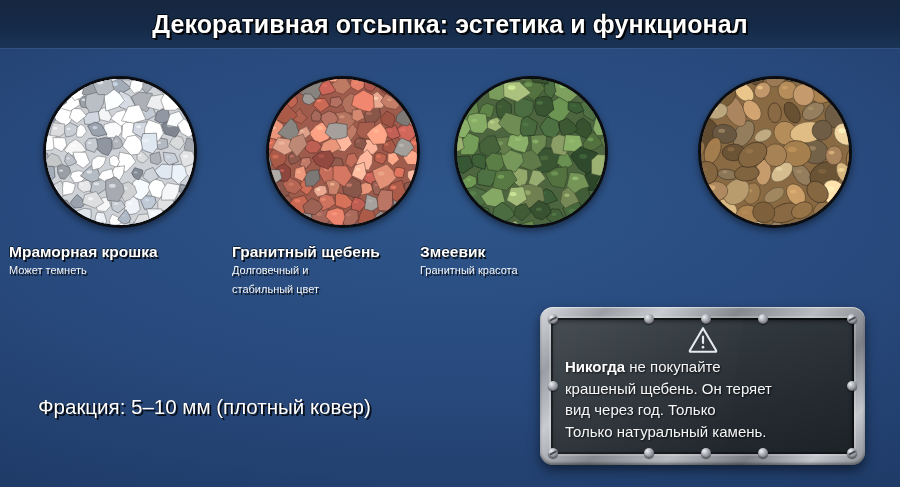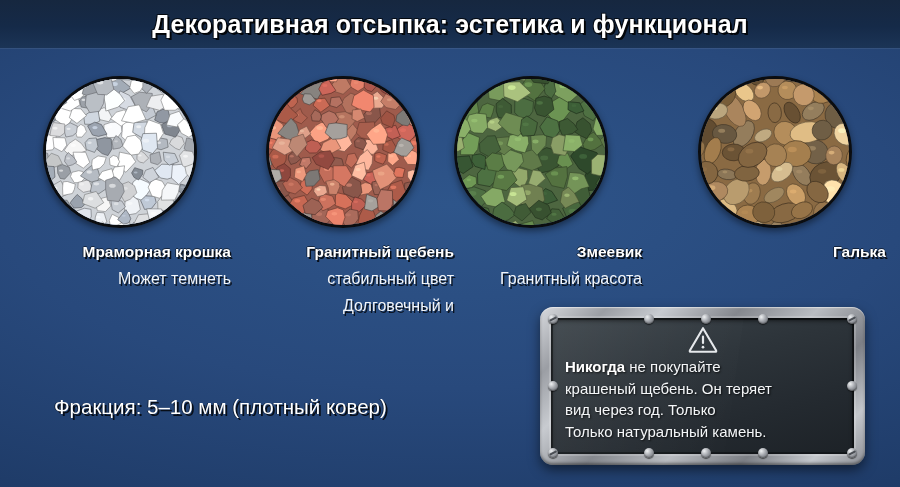--- a/index.html
+++ b/index.html
@@ -21,46 +21,45 @@
     display:flex;align-items:center;justify-content:center;
     box-shadow:0 1px 0 rgba(255,255,255,.07);
   }
   #page-title{
     color:#ffffff;font-size:25px;font-weight:bold;letter-spacing:.1px;
     text-shadow:2px 2px 0 rgba(0,0,0,.85), -1px -1px 0 rgba(0,0,0,.55),
                 1px -1px 0 rgba(0,0,0,.55), -1px 1px 0 rgba(0,0,0,.55);
     white-space:nowrap;
   }
   
-  .sample{position:absolute;top:76px;width:230px;text-align:right;}
+  .sample{position:absolute;top:76px;width:230px;text-align:left;}
   #sample-0{left:5px;}  #sample-1{left:228px;}
   #sample-2{left:416px;} #sample-3{left:660px;}
   .disc-wrap{position:relative;width:154px;height:152px;margin:0 auto;}
   .disc{
     position:absolute;inset:0;border-radius:50%;
     border:3px solid #0b0d10;
     box-shadow:0 3px 7px rgba(0,0,0,.45), inset 0 0 14px rgba(0,0,0,.35);
     overflow:hidden;
   }
   .grain{position:absolute;inset:-4%;}
   .label-block{margin-top:14px;padding:0 4px;}
   .s-title{
     display:block;color:#fff;font-size:15.5px;font-weight:bold;line-height:19px;
     text-shadow:1.5px 1.5px 0 rgba(0,0,0,.8),-1px 0 0 rgba(0,0,0,.5),0 -1px 0 rgba(0,0,0,.5);
   }
   .s-desc{
-    display:block;color:#f2f5f9;font-size:16px;line-height:19px;margin-top:8px;
+    display:block;color:#f2f5f9;font-size:11px;line-height:19px;margin-top:0;
     text-shadow:1.5px 1.5px 0 rgba(0,0,0,.75);
   }
   
   #fraction-note{
     position:absolute;left:38px;top:392px;width:460px;
     color:#ffffff;font-size:20.5px;line-height:29px;
     text-shadow:2px 2px 0 rgba(0,0,0,.8),-1px 0 0 rgba(0,0,0,.45);
-    margin-left:16px;
   }
   #fraction-note span{display:block;white-space:nowrap;}
   
   #warning-plaque{
     position:absolute;left:540px;top:307px;width:325px;height:158px;
     border-radius:13px;
     background:
       linear-gradient(135deg,#d8dade 0%,#9b9ea4 14%,#c8cbd0 26%,#85888e 42%,
                       #b9bcc1 58%,#7c7f85 74%,#c4c7cc 88%,#8d9096 100%);
     box-shadow:0 5px 12px rgba(0,0,0,.5), inset 0 1px 1px rgba(255,255,255,.55),
@@ -659,22 +658,22 @@
               <ellipse cx="95.3" cy="96.6" rx="2.5" ry="1.5" fill="#ffe9c8" opacity="0.38"></ellipse>
               <polygon points="59.9,134.6 52.1,141.8 42.2,140.5 40.0,132.6 48.8,125.4 56.4,128.7" fill="#9d6254" stroke="#4e312a" stroke-width="0.6"></polygon>
               <polygon points="162.5,160.5 157.1,168.2 145.2,167.7 143.2,154.1 148.8,148.1 158.9,151.3" fill="#d46f59" stroke="#5b3026" stroke-width="0.6"></polygon>
               <polygon points="44.2,71.6 34.0,83.9 25.8,73.5 28.8,65.2 40.1,61.1" fill="#bd8874" stroke="#705145" stroke-width="0.6"></polygon>
             </g>
         </svg>
       </div>
     </div>
     <div class="label-block">
       <span class="s-title">Гранитный щебень</span>
+      <span class="s-desc">Долговечный и</span>
       <span class="s-desc">стабильный цвет</span>
-      <span class="s-desc">Долговечный и</span>
     </div>
   </div>
 
   <div class="sample" id="sample-2">
     <div class="disc-wrap">
       <div class="disc">
         <svg class="grain" viewBox="0 0 160 160" preserveAspectRatio="xMidYMid slice">
           <rect width="160" height="160" fill="#4d6640"></rect>
           <g id="s-g">
               <polygon points="61.5,17.4 49.8,27.9 38.2,25.5 37.0,14.3 40.9,4.0 55.0,8.6" fill="#799b5c" stroke="#38482b" stroke-width="0.6"></polygon>
@@ -1026,21 +1025,20 @@
               <ellipse cx="-21.0" cy="77.5" rx="15.8" ry="12.4" transform="rotate(4 -21.0 77.5)" fill="#ba9266" stroke="#5d4933" stroke-width="0.6"></ellipse>
               <ellipse cx="140.7" cy="2.3" rx="8.6" ry="7.5" transform="rotate(22 140.7 2.3)" fill="#836641" stroke="#382b1c" stroke-width="0.6"></ellipse>
               <ellipse cx="138.6" cy="-0.1" rx="2.6" ry="1.6" fill="#a17d50" opacity="0.29"></ellipse>
               <ellipse cx="98.1" cy="162.5" rx="12.8" ry="8.8" transform="rotate(53 98.1 162.5)" fill="#9c7a55" stroke="#5d4933" stroke-width="0.6"></ellipse>
               <ellipse cx="95.1" cy="159.1" rx="3.6" ry="2.2" fill="#ffd292" opacity="0.29"></ellipse>
             </g>
         </svg>
       </div>
     </div>
     <div class="label-block">
-      <span class="s-title">Галька</span>
       <span class="s-desc"></span>
     </div>
   </div>
 
   <div id="fraction-note">
     <span>Фракция: 5–10 мм (плотный ковер)</span>
   </div>
 
   <div id="warning-plaque">
     <div id="plaque-screen">

